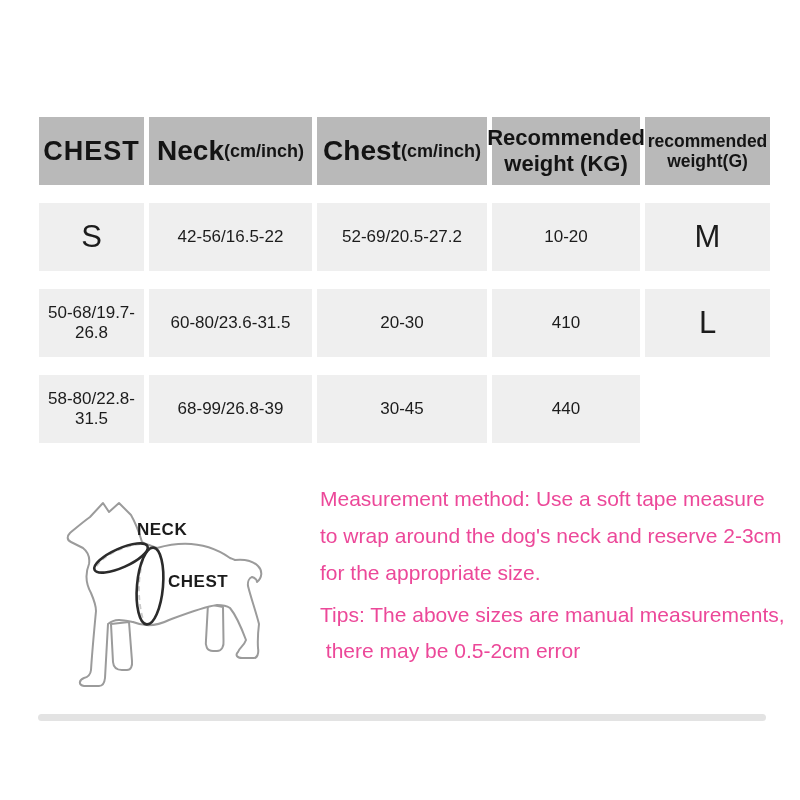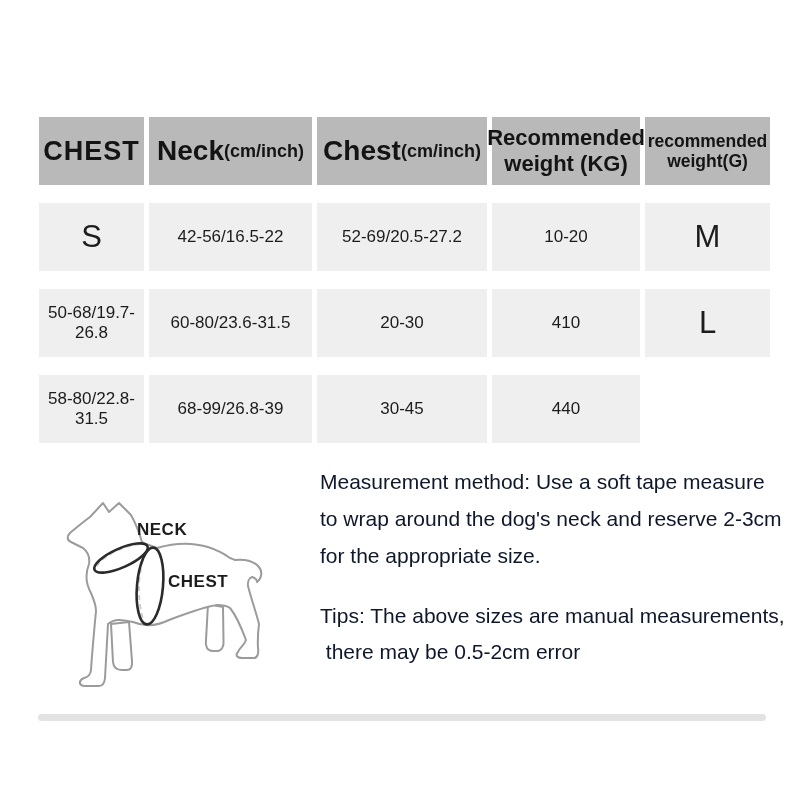--- a/index.html
+++ b/index.html
@@ -25,23 +25,23 @@
   .th-measure{font-weight:bold;}
   .th-measure .big{font-size:28px;}
   .th-measure .small{font-size:18px;}
   .th-stack{flex-direction:column;justify-content:center;}
   .th-rec div{font-size:22px;font-weight:600;line-height:26px;}
   .th-prod div{font-size:17.5px;font-weight:bold;line-height:20px;}
   .td-size{font-size:31px;}
   
   .dog-wrap{position:absolute;left:45px;top:474px;width:265px;height:235px;}
   
-  .notes{position:absolute;left:320px;top:463px;width:470px;color:#0f172a;}
+  .notes{position:absolute;left:320px;top:480px;width:470px;color:#ec4899;}
   .note-line{white-space:pre;font-size:21px;line-height:37px;}
-  .tips{margin-top:24px;}
+  .tips{margin-top:6px;}
   .tips .note-line{line-height:36px;}
   
   .divider{
     position:absolute;left:38px;top:714px;width:728px;height:7px;
     background:#e3e3e3;border-radius:3.5px;
   }
 </style>
 </head>
 <body>
 

